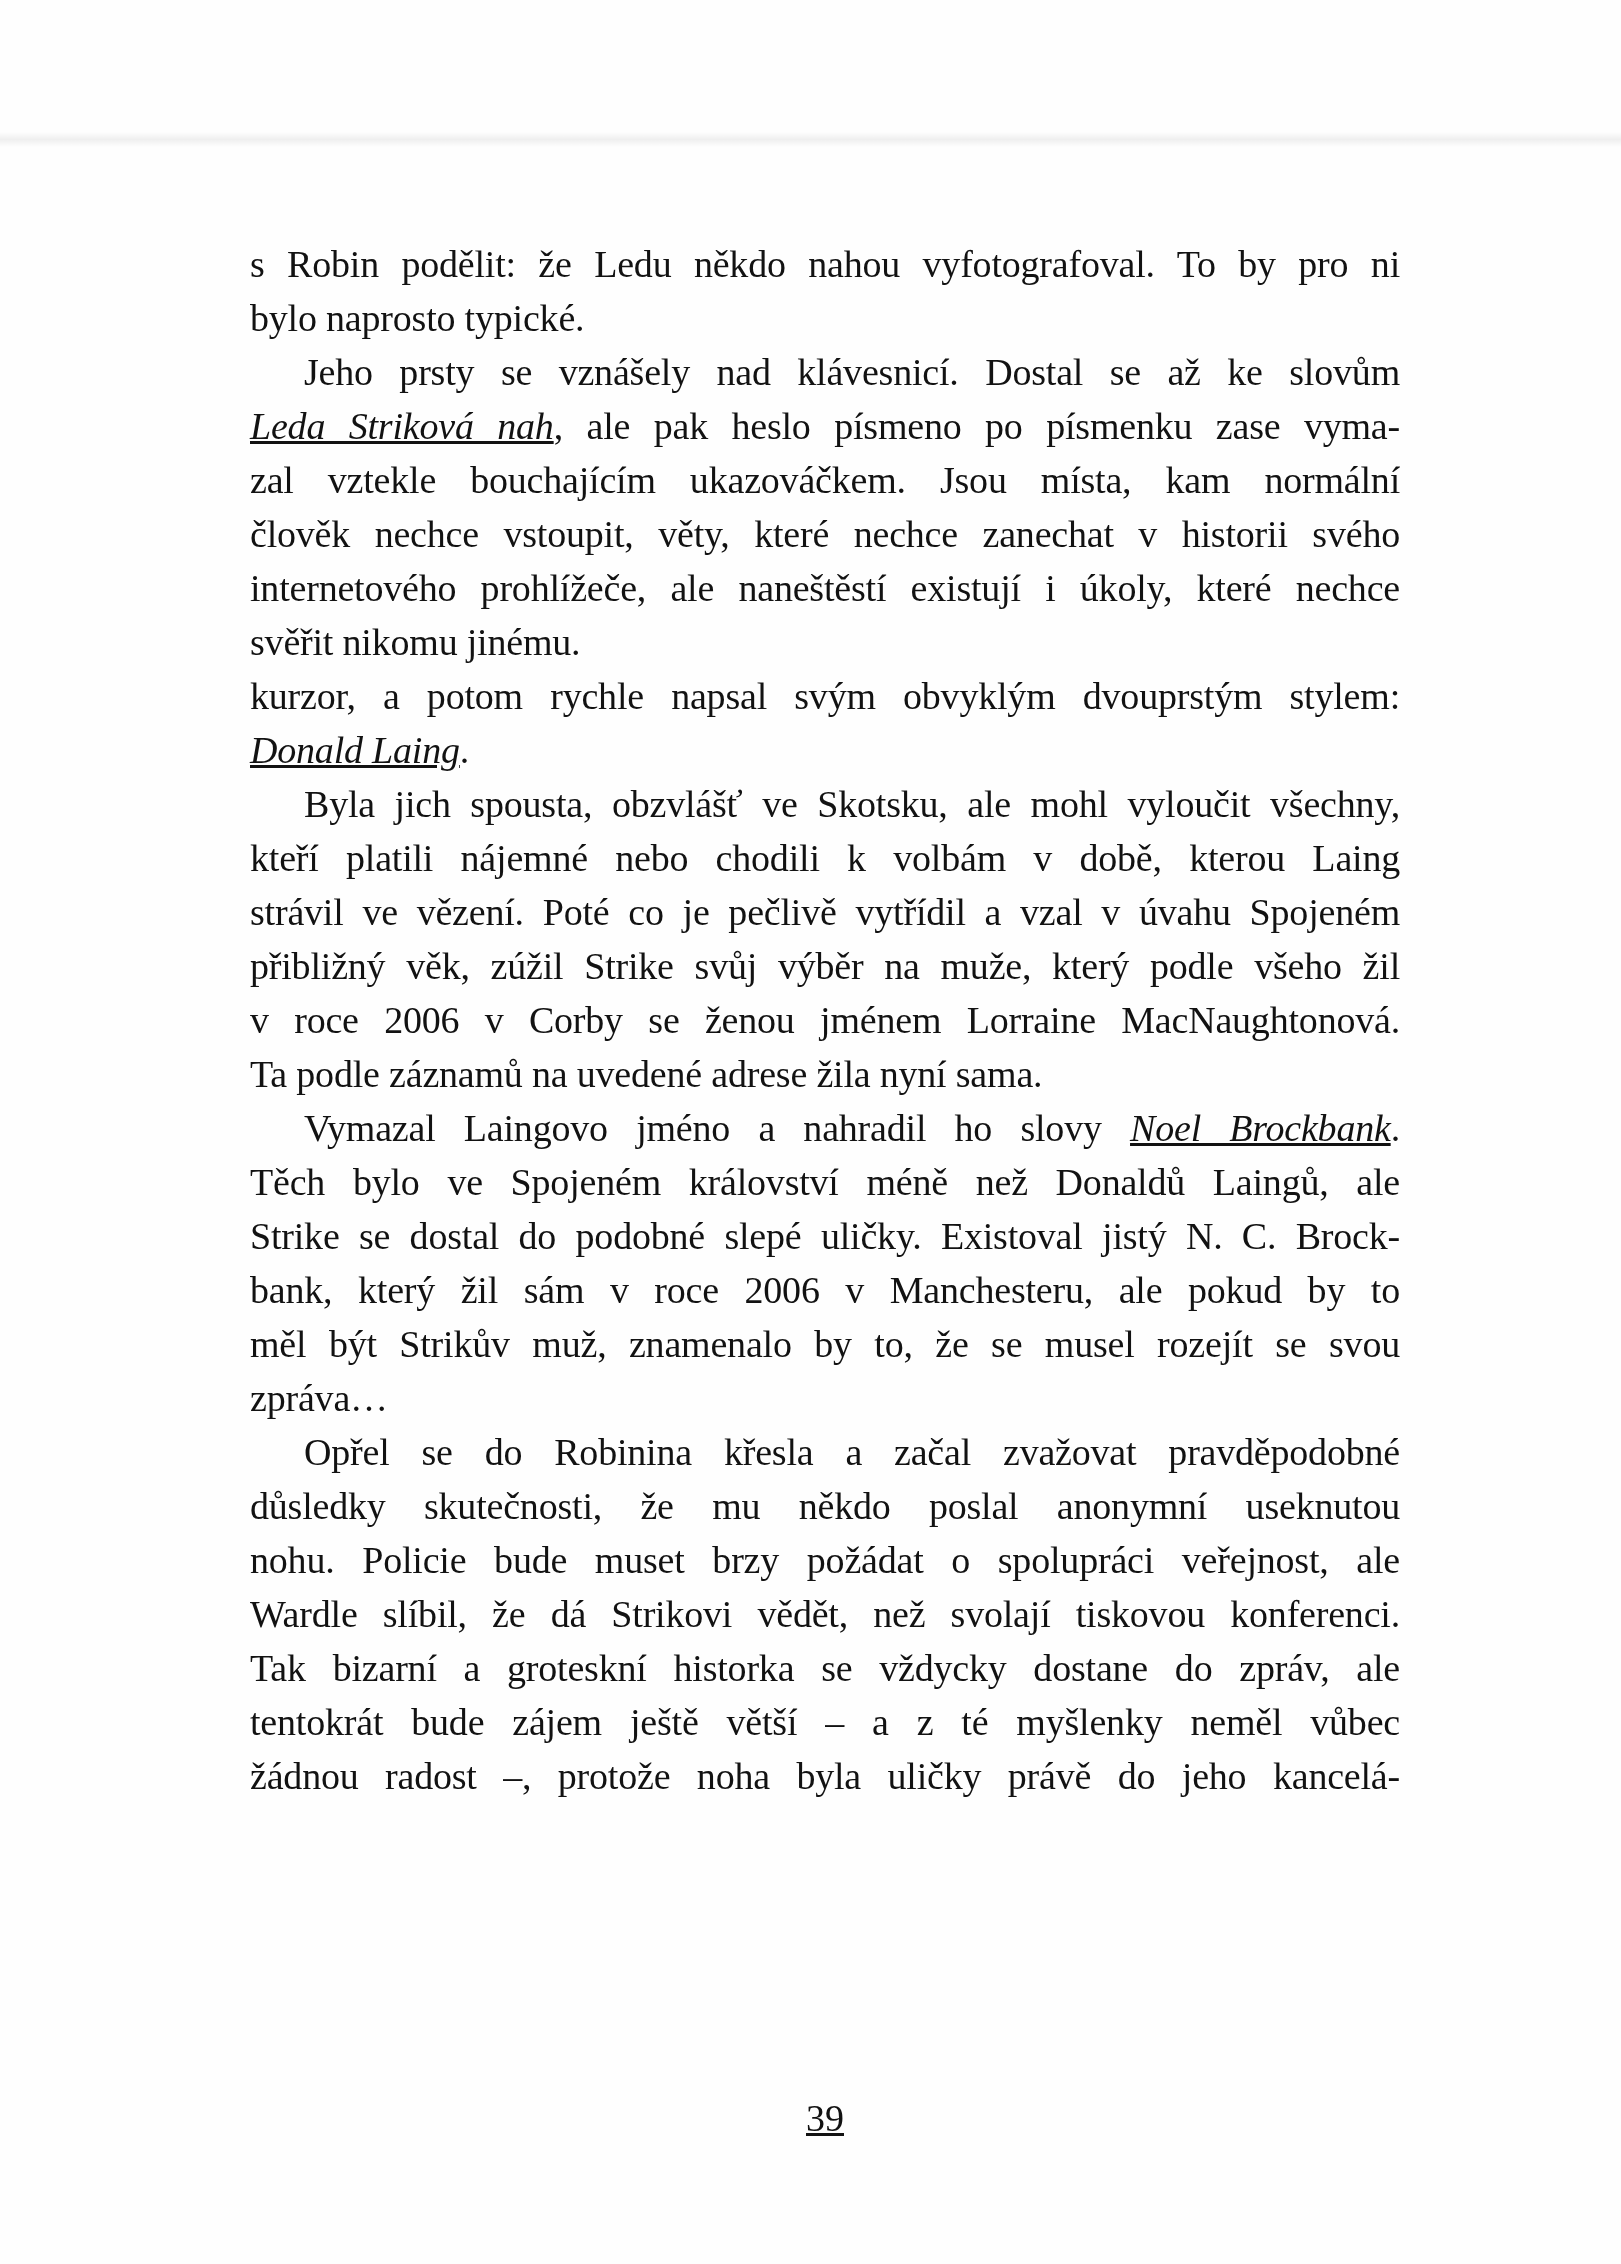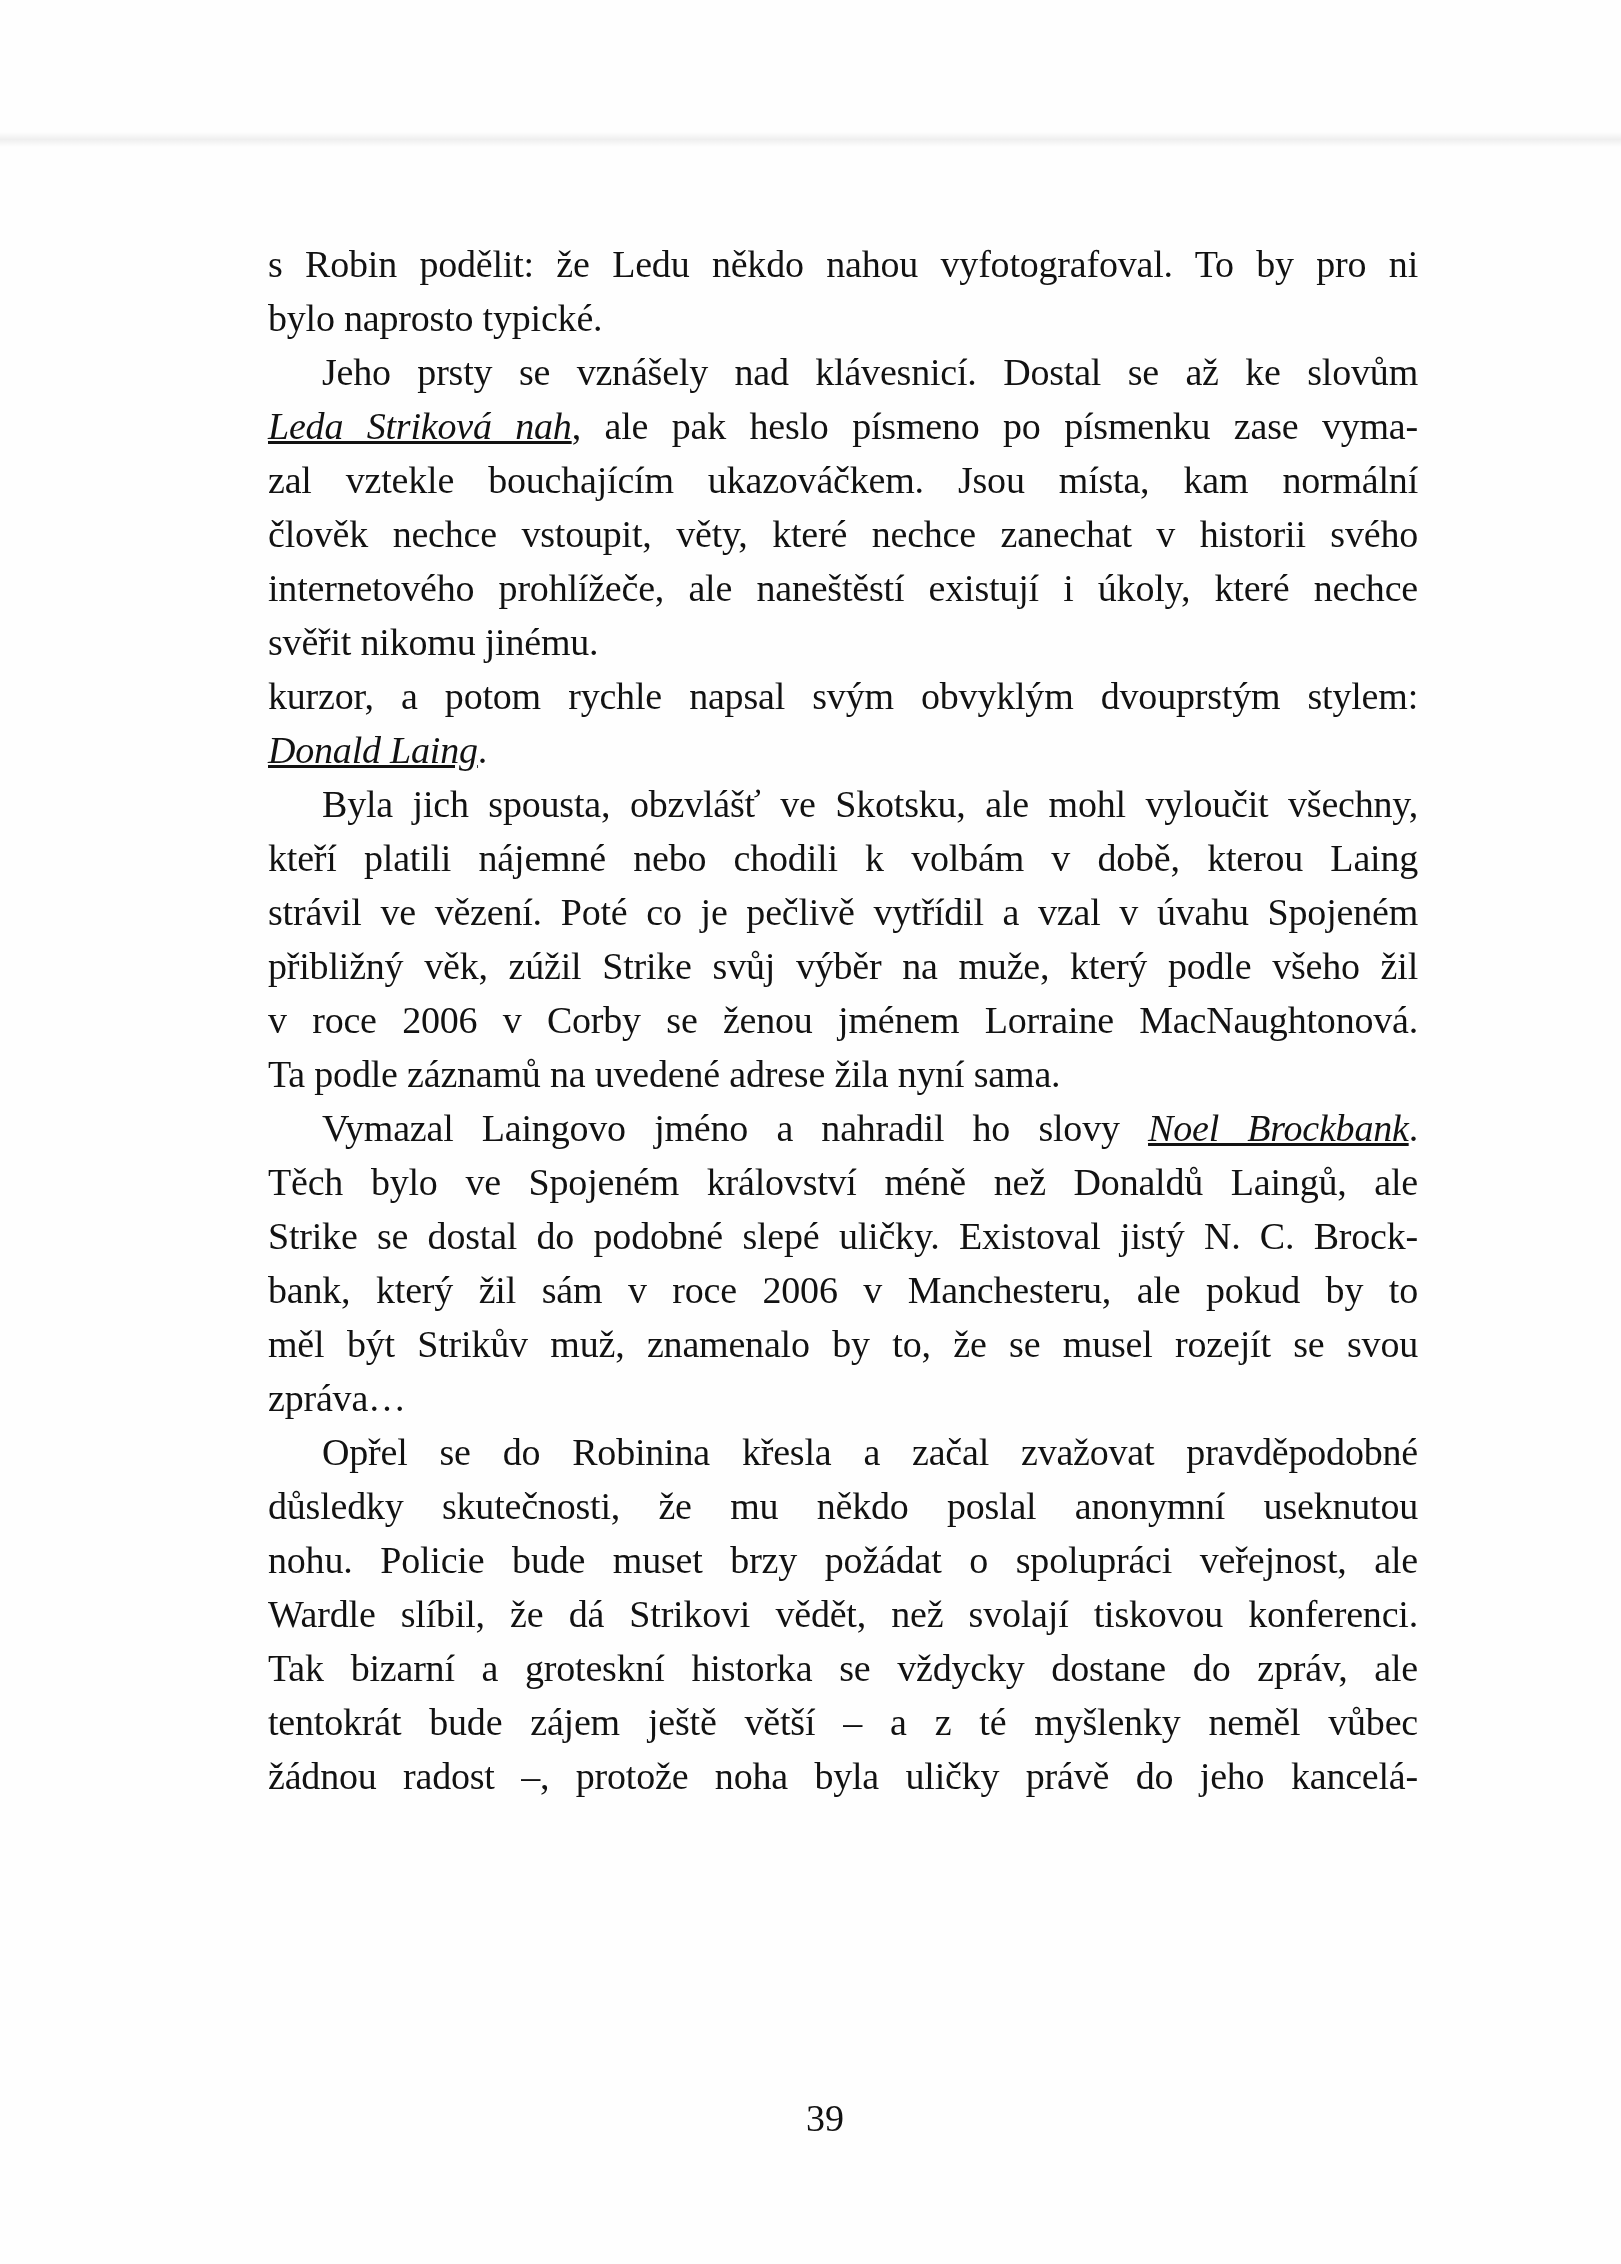--- a/index.html
+++ b/index.html
@@ -23,21 +23,20 @@
     top: 132px;
     width: 100%;
     height: 15.3px;
     background: linear-gradient(to bottom, rgba(0,0,0,0.00), rgba(0,0,0,0.06), rgba(0,0,0,0.00));
   }
   .text-block {
     position: absolute;
     left: 250px;
     top: 237px;
     width: 1150px;
-    margin-left: 18px;
   }
   .line {
     font-size: 38px;
     line-height: 54px;
     letter-spacing: -0.2px;
     white-space: normal;
     text-align: justify;
     text-align-last: justify;
   }
   .line.nojust {
@@ -52,20 +51,21 @@
     text-decoration: underline;
   }
   .page-number {
     position: absolute;
     left: 250px;
     top: 2095px;
     width: 1150px;
     text-align: center;
     font-size: 38px;
     line-height: 46px;
+    text-decoration: underline;
   }
 </style>
 </head>
 <body>
 
 <div class="book-page">
   <div class="scan-band"></div>
   <div class="text-block">
       <div class="line"><span>s Robin podělit: že Ledu někdo nahou vyfotografoval. To by pro ni</span></div>
       <div class="line nojust"><span>bylo naprosto typické.</span></div>

